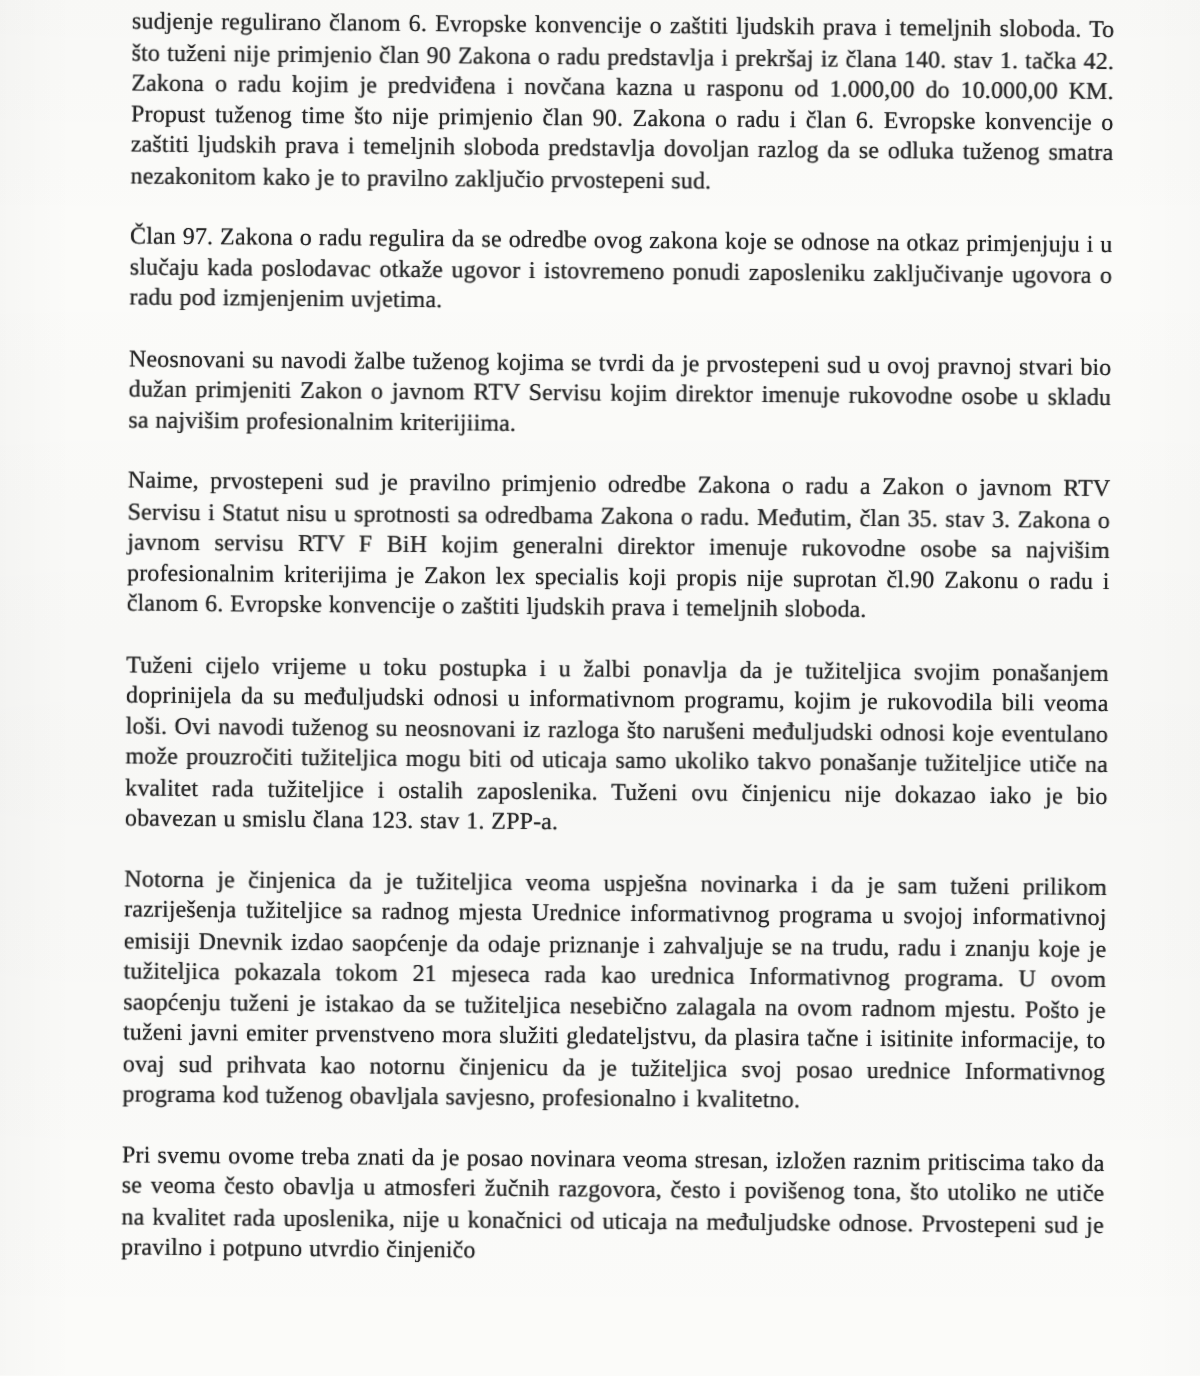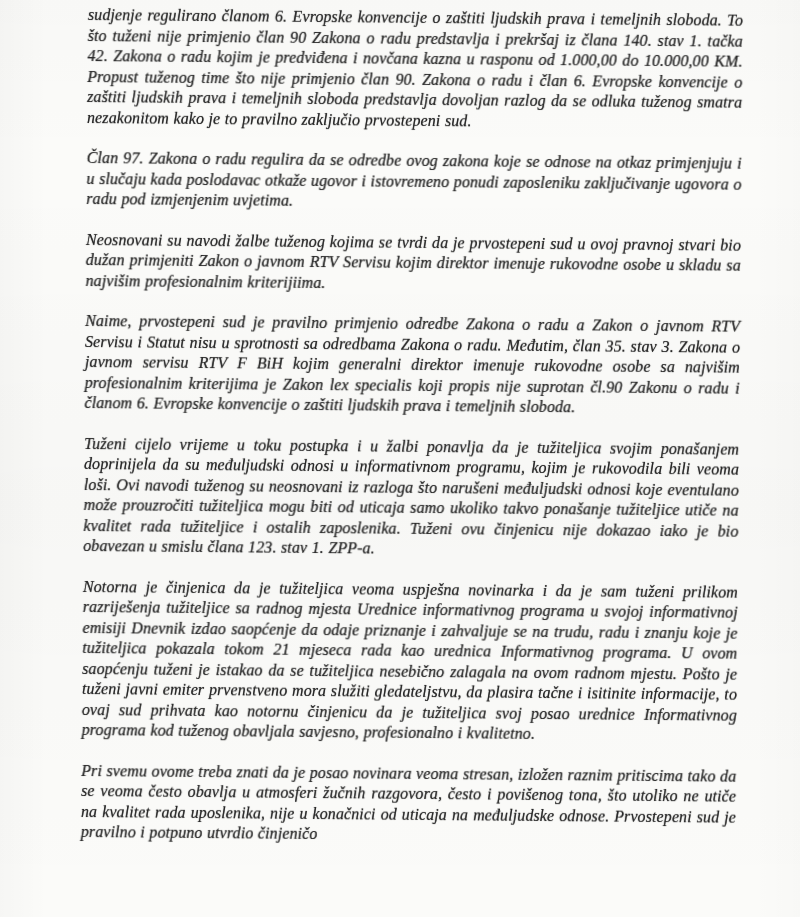--- a/index.html
+++ b/index.html
@@ -16,21 +16,20 @@
     background-image:
       linear-gradient(180deg, rgba(0,0,0,0.012) 0%, rgba(0,0,0,0) 18%, rgba(0,0,0,0.015) 55%, rgba(0,0,0,0) 100%),
       linear-gradient(90deg, rgba(0,0,0,0.018) 0%, rgba(0,0,0,0) 6%, rgba(0,0,0,0) 94%, rgba(0,0,0,0.012) 100%);
   }
   .page {
     position: relative;
     width: 800px;
     height: 723px;
     box-sizing: border-box;
     padding: 5px 57px 0 88px;
-    font-style: italic;
   }
   .content {
     transform: rotate(0.5deg);
     transform-origin: 0 0;
     filter: blur(0.24px) contrast(1.04);
   }
   p.para {
     margin: 0 0 20px 0;
     font-size: 16px;
     line-height: 20.5px;

